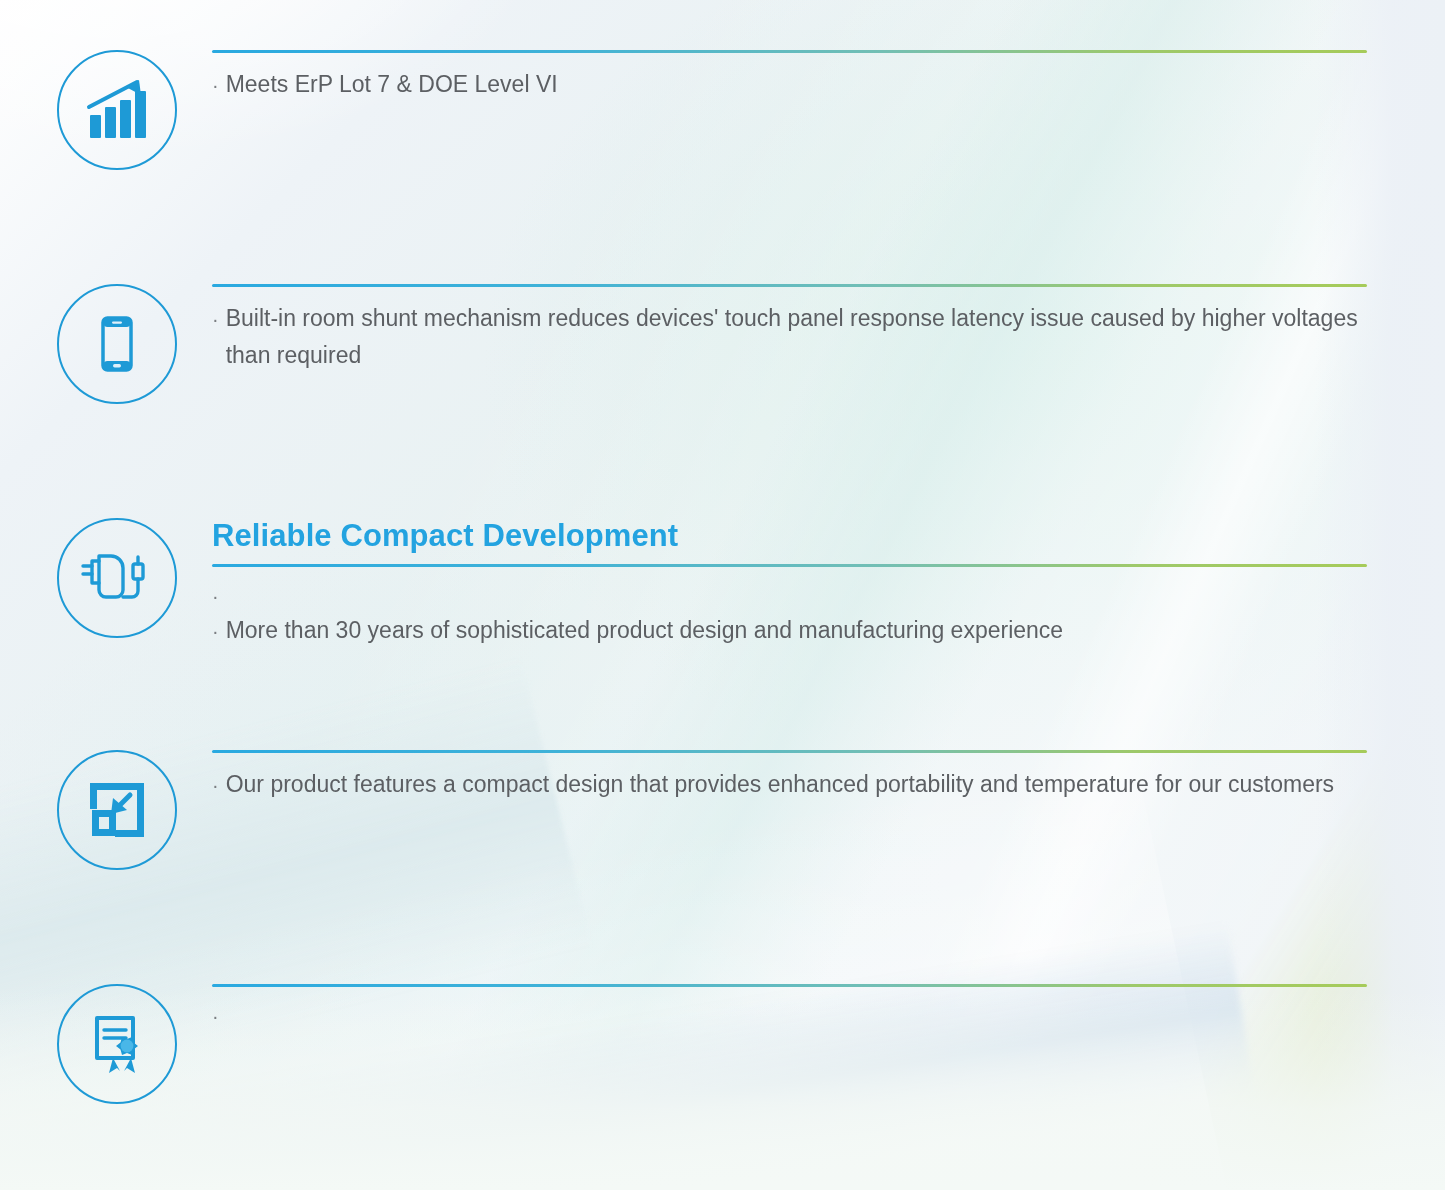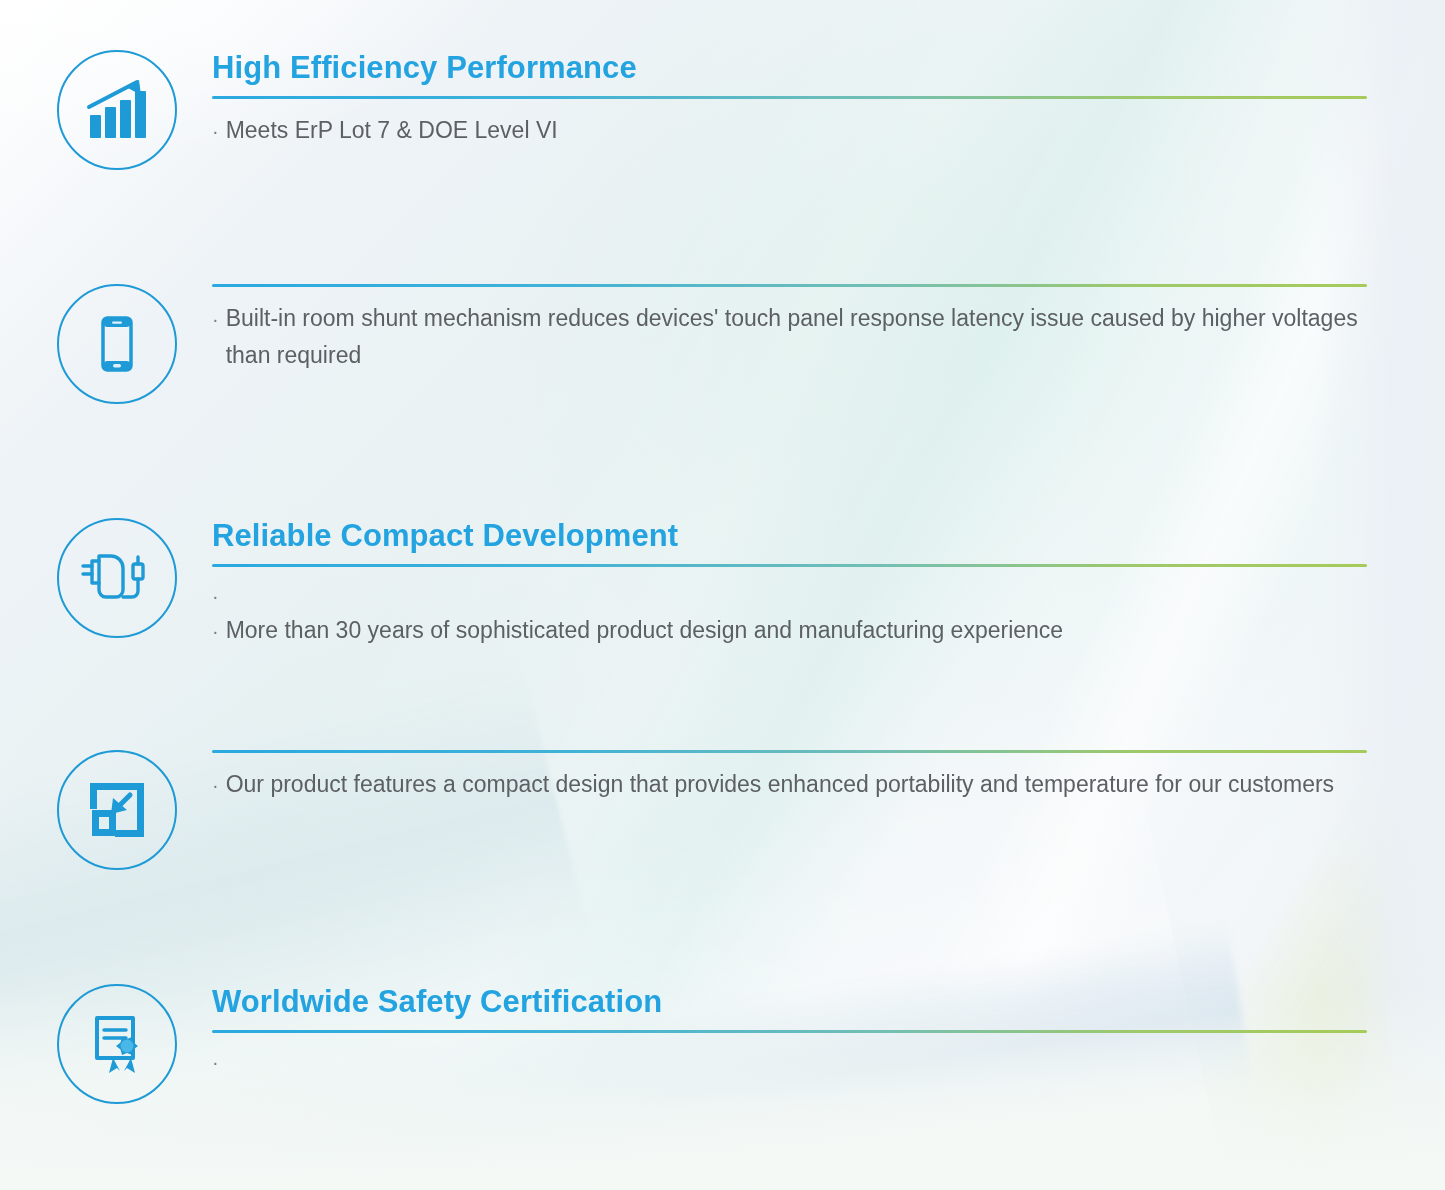--- a/index.html
+++ b/index.html
@@ -217,21 +217,20 @@
               <rect x="54" y="17" width="11" height="47" rx="1"></rect>
             </g>
             <g fill="none" stroke="#1e9ad6" stroke-width="4" stroke-linecap="round">
               <path d="M8 33 L56 8"></path>
             </g>
             <path d="M58 6 L60 21 L45 13 Z" fill="#1e9ad6"></path>
           </svg>
         </div>
       </div>
       <div class="feat-body">
-        <h2 class="feat-title">High Efficiency Performance</h2>
         <div class="feat-rule"></div>
         <ul class="feat-lines">
           <li class="feat-line">
             <span class="bullet-dot">·</span>
             <span class="line-text">Meets ErP Lot 7 &amp; DOE Level VI</span>
           </li>
         </ul>
       </div>
     </div>
 
@@ -338,21 +337,20 @@
 
             <path d="M29 47 L25 62 L33 57 L36 60 Z" fill="#1e9ad6"></path>
             <path d="M47 47 L51 62 L43 57 L40 60 Z" fill="#1e9ad6"></path>
 
             <path d="M38 26 L43 28 L48 26 L49.5 31.5 L54 35 L49.5 38.5 L48 44 L43 42 L38 44 L36.5 38.5 L32 35 L36.5 31.5 Z" fill="#1e9ad6"></path>
             <circle cx="43" cy="35" r="6.4" fill="#49b7e8"></circle>
           </svg>
         </div>
       </div>
       <div class="feat-body">
-        <h2 class="feat-title">Worldwide Safety Certification</h2>
         <div class="feat-rule"></div>
         <ul class="feat-lines">
           <li class="feat-line">
             <span class="bullet-dot">·</span>
           </li>
         </ul>
       </div>
     </div>
 
   </div>

